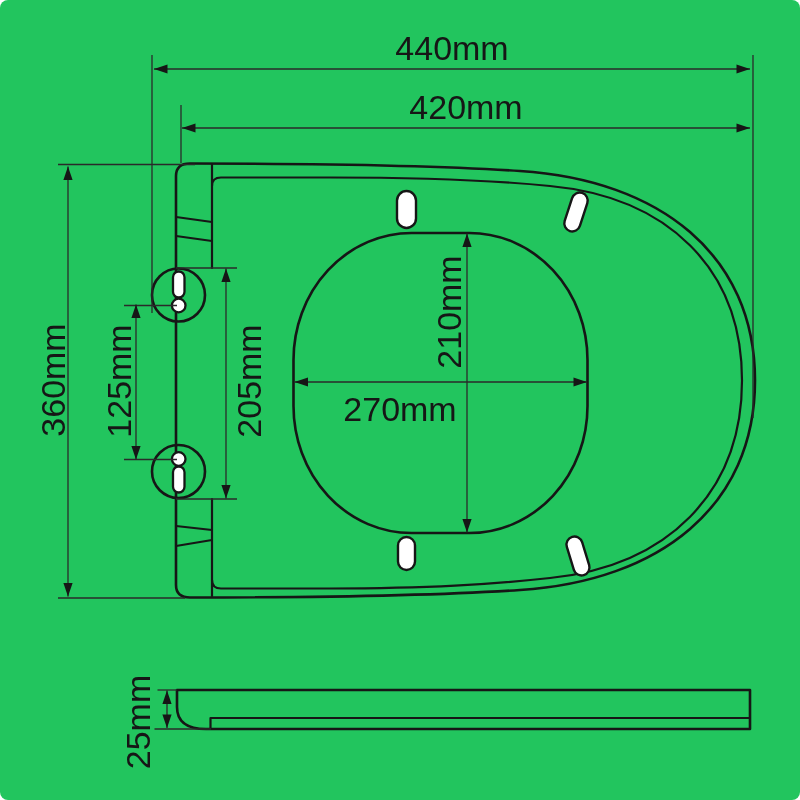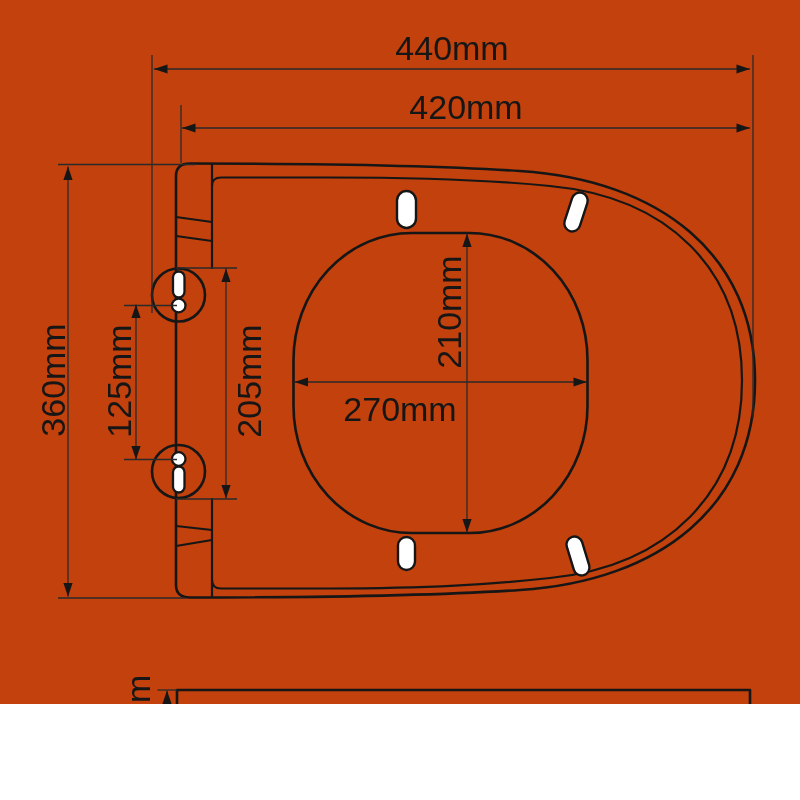--- a/index.html
+++ b/index.html
@@ -1,16 +1,16 @@
 <!DOCTYPE html>
 <html><head>
 <meta charset="utf-8">
 <style>
   html,body{margin:0;padding:0;background:#fff;}
-  .stage{position:relative;width:800px;height:704px;background:#c2410c;overflow:hidden;}
+  .stage{position:relative;width:800px;height:800px;background:#22c55e;overflow:hidden;border-radius:8px;}
   svg{display:block;}
   .ol   {fill:none;stroke:#161616;stroke-width:2.6;stroke-linejoin:round;stroke-linecap:round;}
   .ol2  {fill:none;stroke:#161616;stroke-width:2.2;stroke-linejoin:round;stroke-linecap:round;}
   .hole {fill:#ffffff;stroke:#161616;stroke-width:2.3;}
   .slot {fill:#ffffff;stroke:#161616;stroke-width:2.4;}
   .dim  {fill:none;stroke:#2a2a2a;stroke-width:1.3;}
   .arr  {fill:#161616;stroke:none;}
   .lbl  {font-family:"Liberation Sans",sans-serif;font-size:34px;fill:#161616;}
 </style>
 </head>

